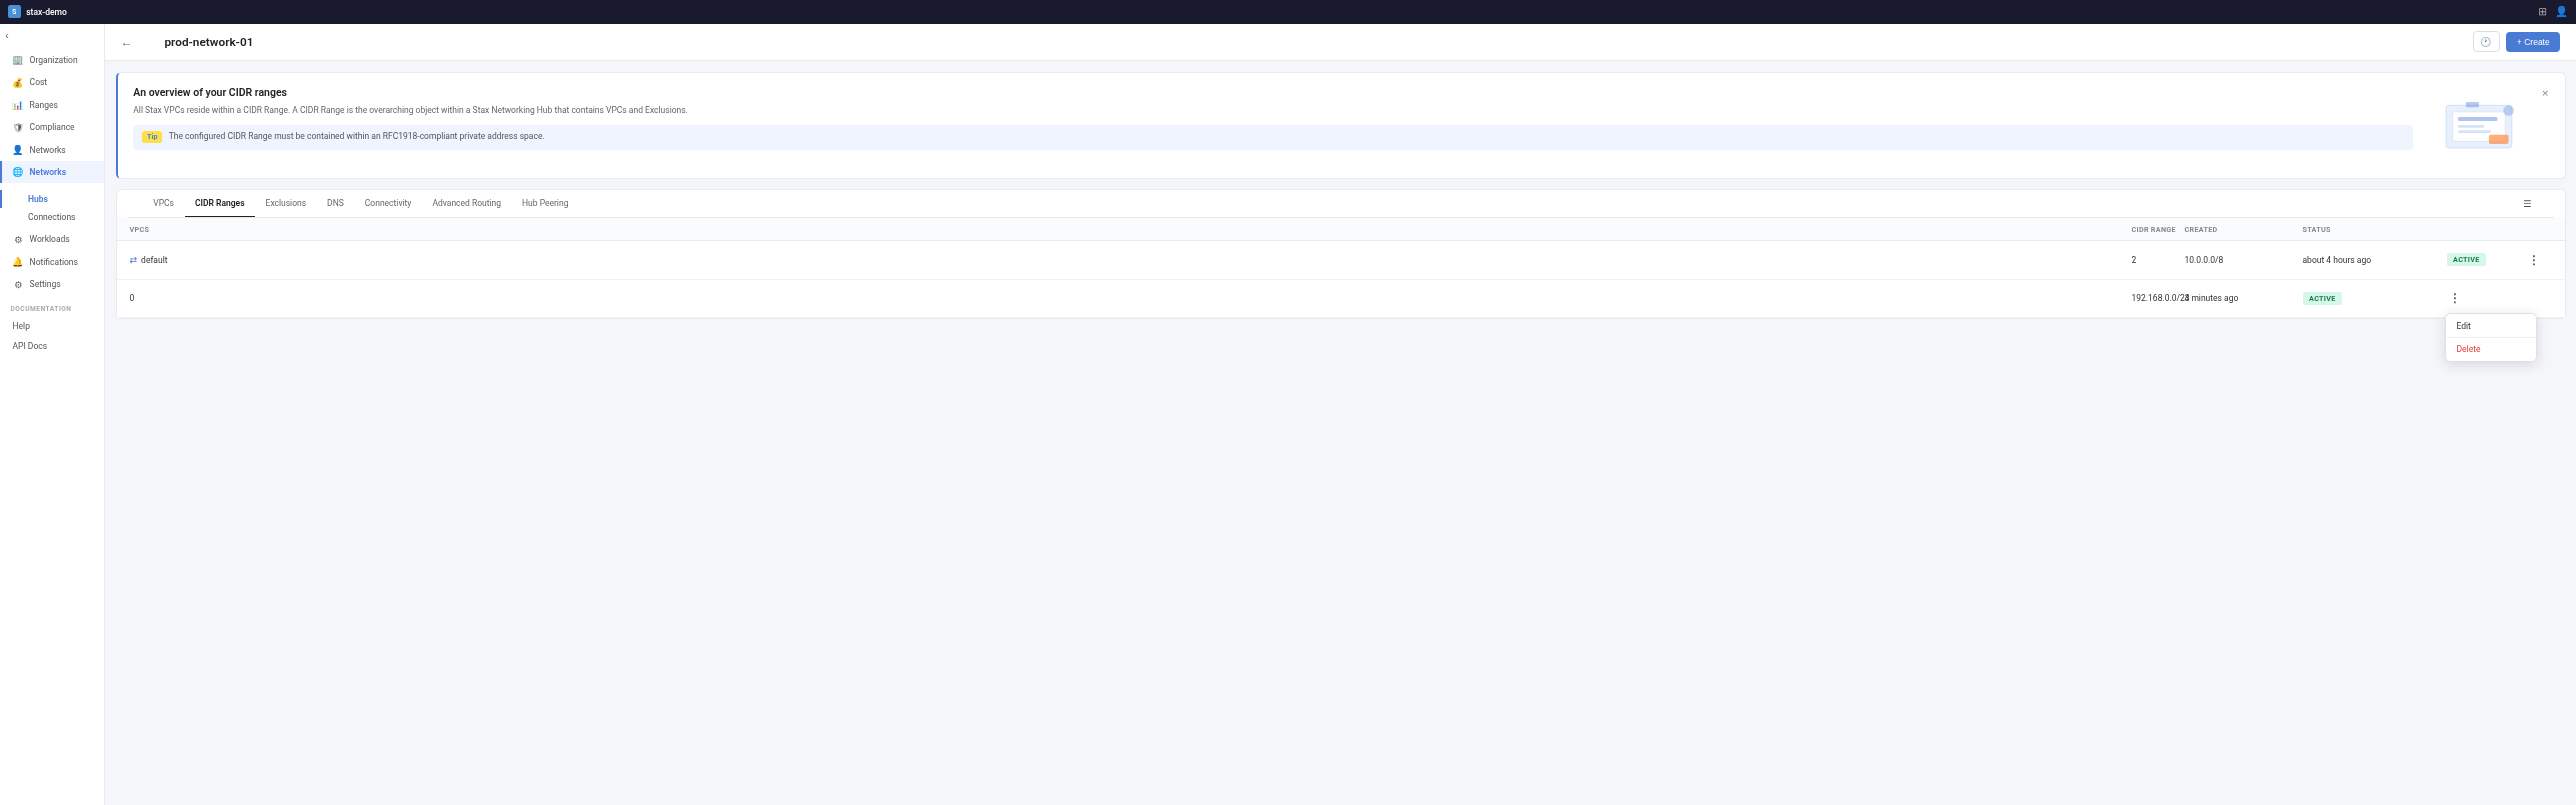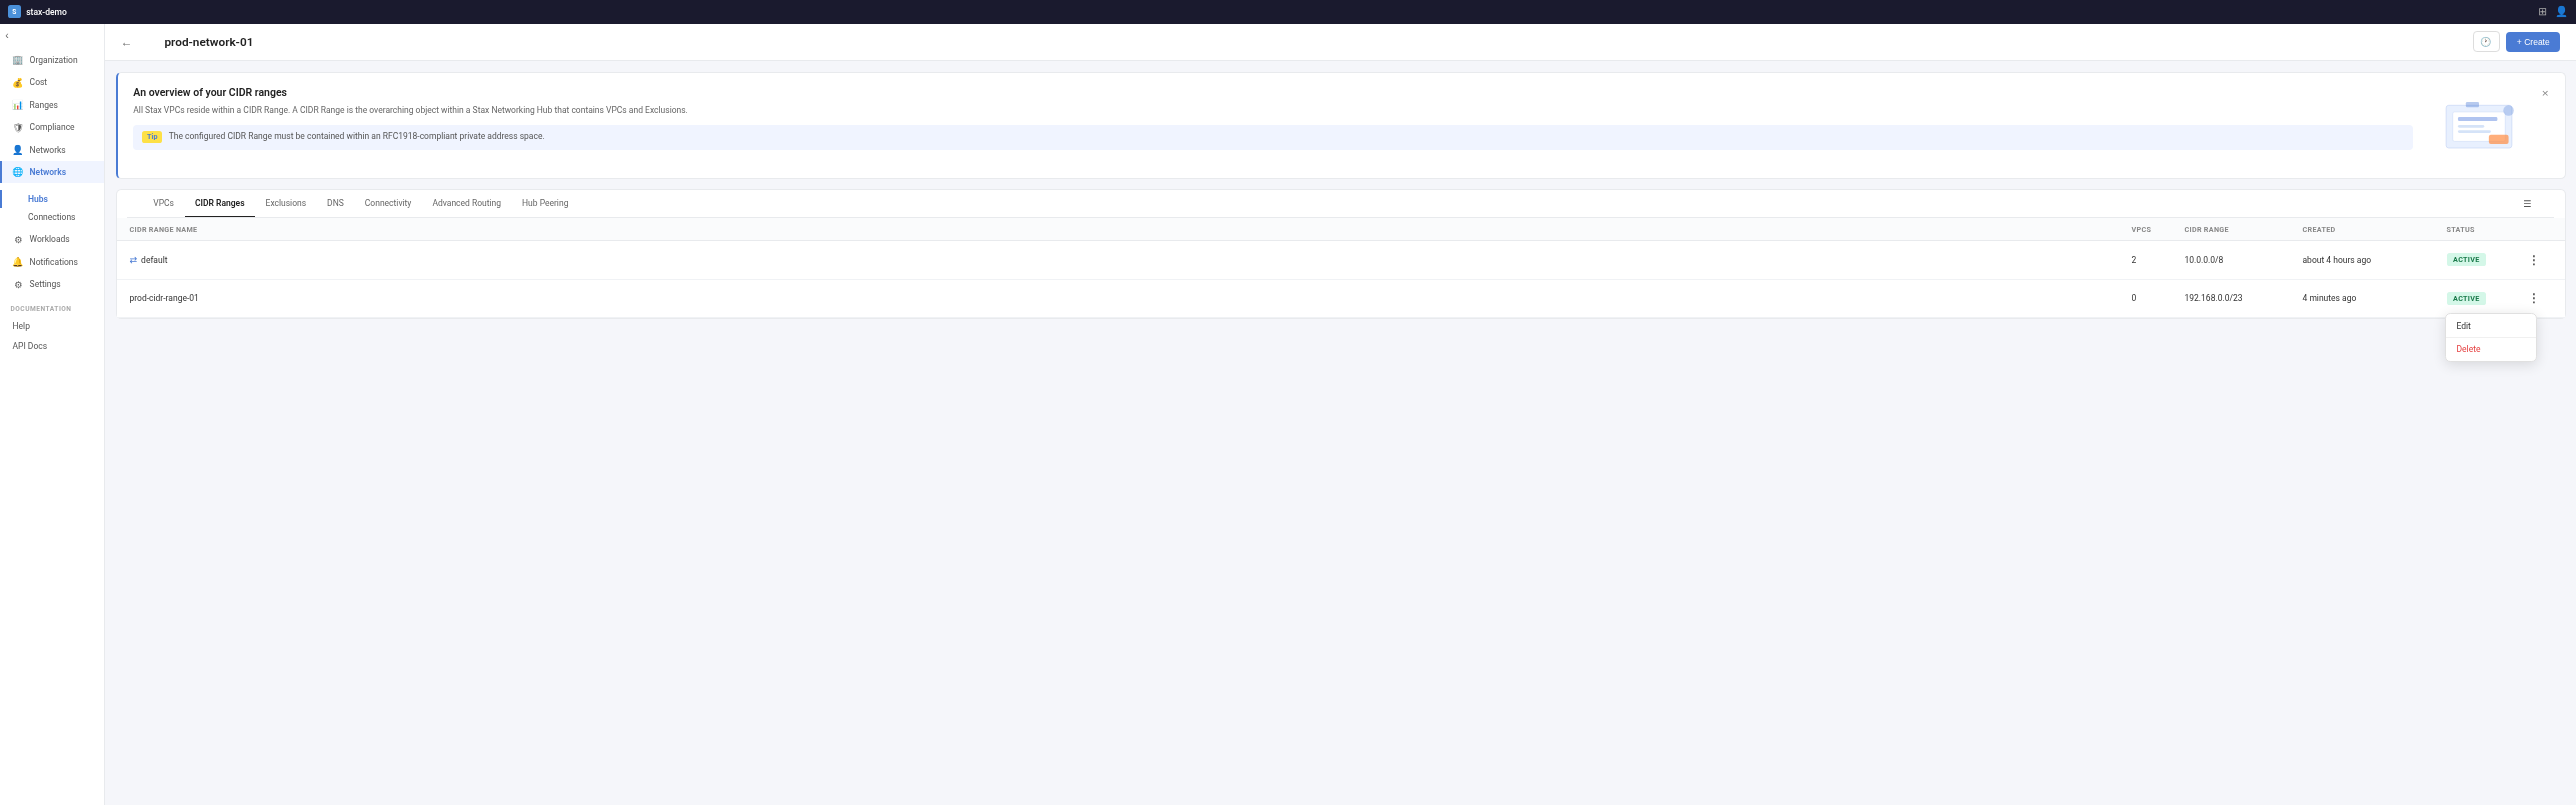--- a/index.html
+++ b/index.html
@@ -191,21 +191,20 @@
       <div class="tab-item">Advanced Routing</div>
       <div class="tab-item">Hub Peering</div>
       <div class="tabs-right">
         <button class="icon-btn" style="border: none; background: none;">☰</button>
       </div>
     </div>
   </div>
 
   <div class="table-container">
     <div class="table-header-row">
-      <div class="table-col-header">CIDR RANGE NAME</div>
       <div class="table-col-header">VPCS</div>
       <div class="table-col-header">CIDR RANGE</div>
       <div class="table-col-header">CREATED</div>
       <div class="table-col-header">STATUS</div>
       <div class="table-col-header"></div>
     </div>
 
     <div class="table-row">
       <div class="table-cell">
         <span class="table-cell-icon">⇄</span>
@@ -216,23 +215,20 @@
       <div class="table-cell">about 4 hours ago</div>
       <div class="table-cell">
         <span class="status-badge">ACTIVE</span>
       </div>
       <div class="table-cell">
         <button class="row-menu-btn">⋮</button>
       </div>
     </div>
 
     <div class="table-row">
-      <div class="table-cell">
-        <span>prod-cidr-range-01</span>
-      </div>
       <div class="table-cell">0</div>
       <div class="table-cell">192.168.0.0/23</div>
       <div class="table-cell">4 minutes ago</div>
       <div class="table-cell">
         <span class="status-badge">ACTIVE</span>
       </div>
       <div class="table-cell">
         <button class="row-menu-btn">⋮</button>
       </div>
     </div>

